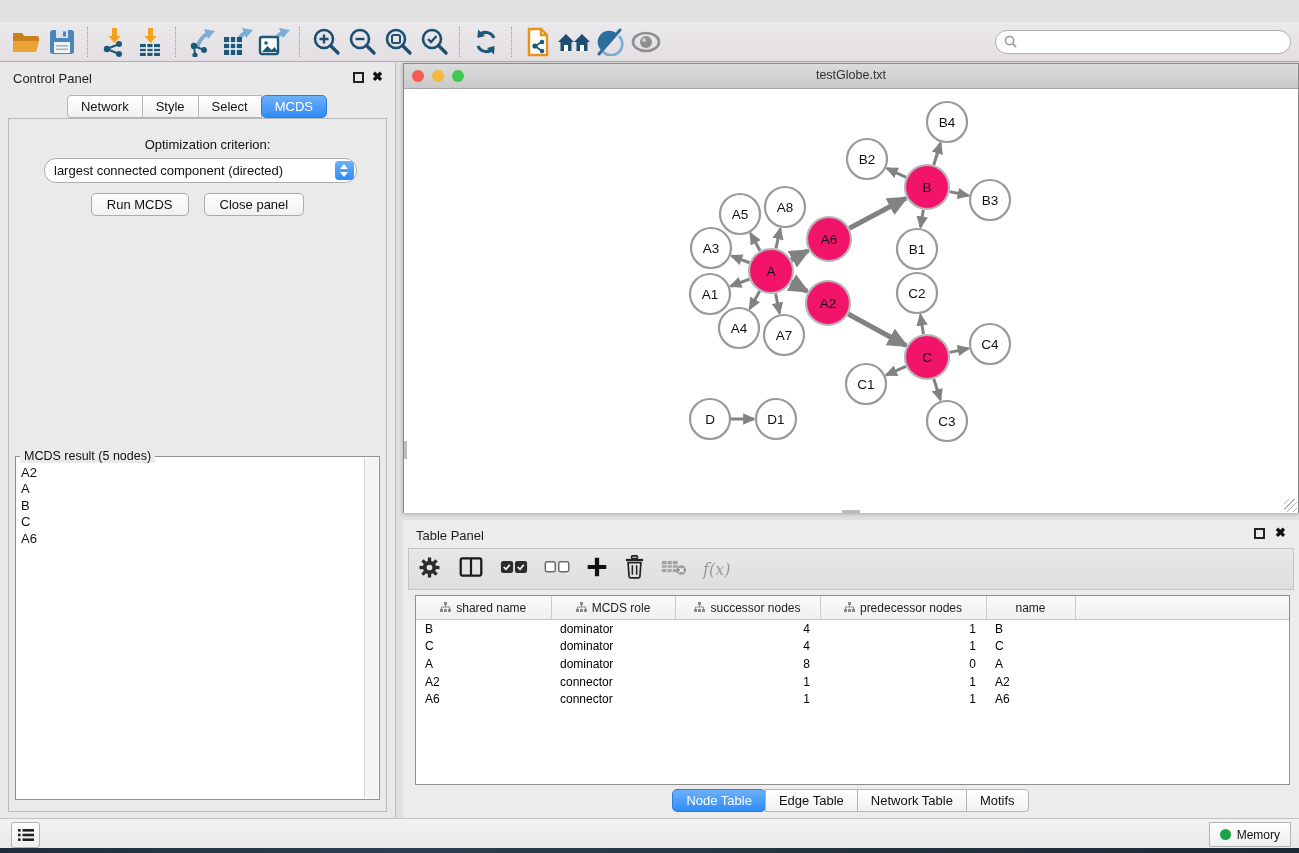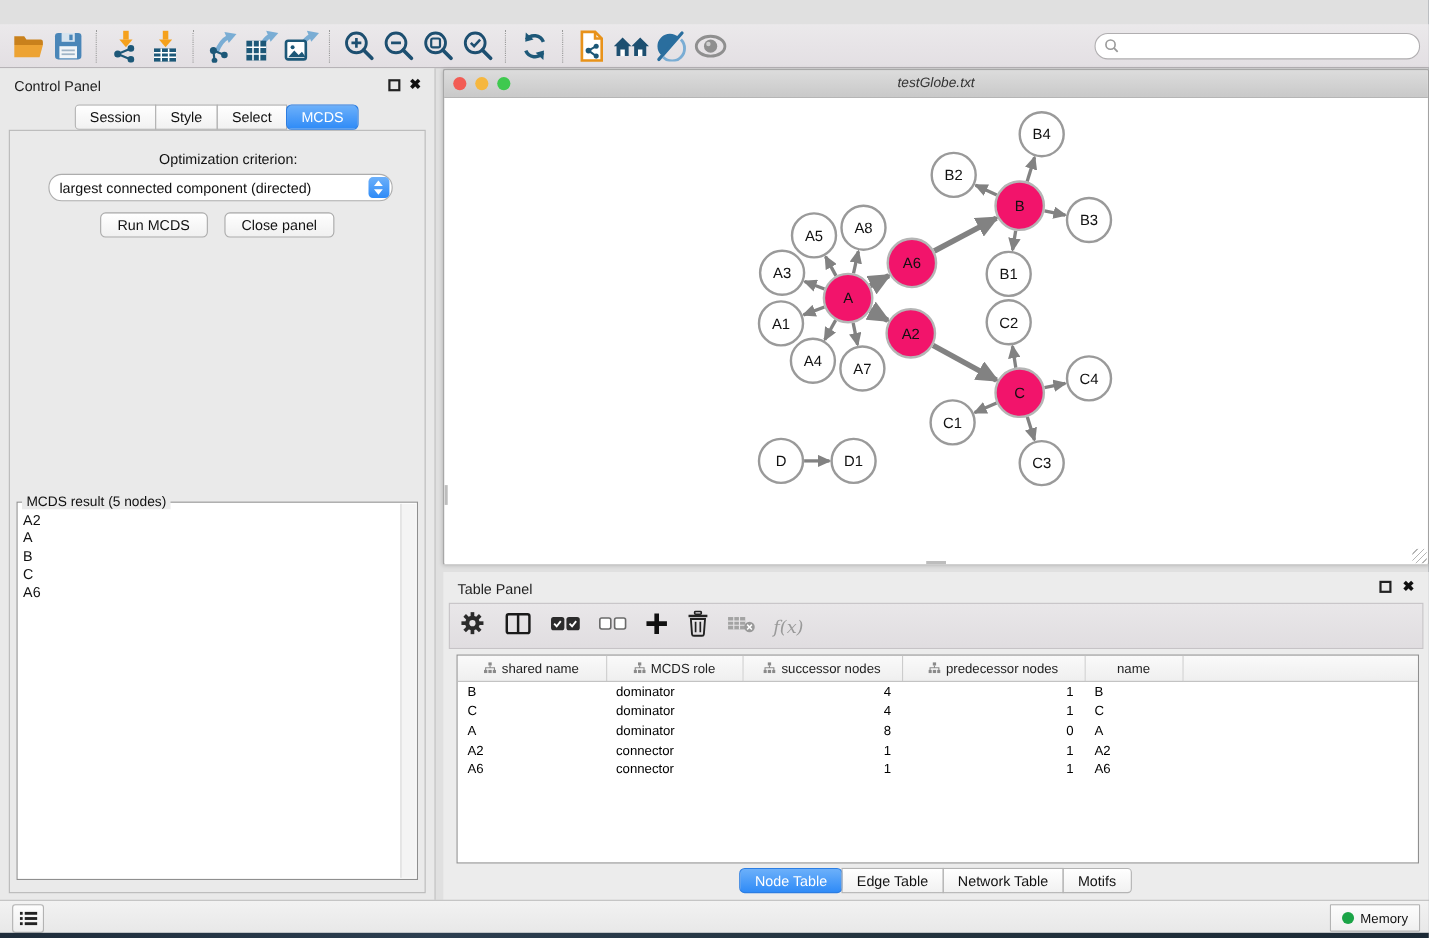--- a/index.html
+++ b/index.html
@@ -65,21 +65,21 @@
   .result-list{position:absolute;left:1px;top:8px;right:15px;bottom:1px;
     overflow:hidden;font-size:13px;color:#111;}
   .result-list div{padding:0 0 0 4px;line-height:16.4px;}
   .vscroll{position:absolute;top:1px;right:1px;bottom:1px;width:13px;
     background:#f4f4f4;border-left:1px solid #d8d8d8;}
   
   .net-window{position:absolute;left:403px;top:63px;width:896px;height:450px;
     border:1px solid #8a8a8a;box-sizing:border-box;background:#fff;
     box-shadow:0 1px 4px rgba(0,0,0,.25);}
   .net-titlebar{height:24px;background:linear-gradient(#dcdcdc,#c9c9c9);
-    border-bottom:1px solid #a5a5a5;position:relative;font-style:italic;}
+    border-bottom:1px solid #a5a5a5;position:relative;}
   .net-titlebar .tl-dots{top:6px;left:8px;}
   .net-title{position:absolute;left:0;right:0;top:4px;text-align:center;
     font-size:12.5px;color:#333;}
   .net-canvas{position:relative;width:100%;height:424px;background:#fff;overflow:hidden;}
   .grip{position:absolute;right:1px;bottom:1px;width:13px;height:13px;
     background:repeating-linear-gradient(135deg,transparent 0 3px,#b5b5b5 3px 4px);}
   .thumb-l{position:absolute;left:0;top:352px;width:3px;height:18px;background:#bdbdbd;}
   .thumb-b{position:absolute;left:438px;bottom:0;width:18px;height:3px;background:#bdbdbd;}
   
   .table-panel{position:absolute;left:403px;top:520px;width:896px;height:298px;
@@ -266,21 +266,21 @@
     </div>
   </div>
 
   <div class="control-panel">
     <div class="cp-head">
       <span class="cp-title">Control Panel</span>
       <span class="float-ico" style="right:31px"></span>
       <span class="close-ico" style="right:12px">✖</span>
     </div>
     <div class="cp-tabs">
-        <div class="seg">Session</div>
+        <div class="seg">Network</div>
         <div class="seg">Style</div>
         <div class="seg">Select</div>
         <div class="seg active">MCDS</div>
       </div>
     <div class="cp-inner">
       <div class="opt-label">Optimization criterion:</div>
       <div class="dropdown">
         <span class="val">largest connected component (directed)</span>
         <span class="stepper"></span>
       </div>

